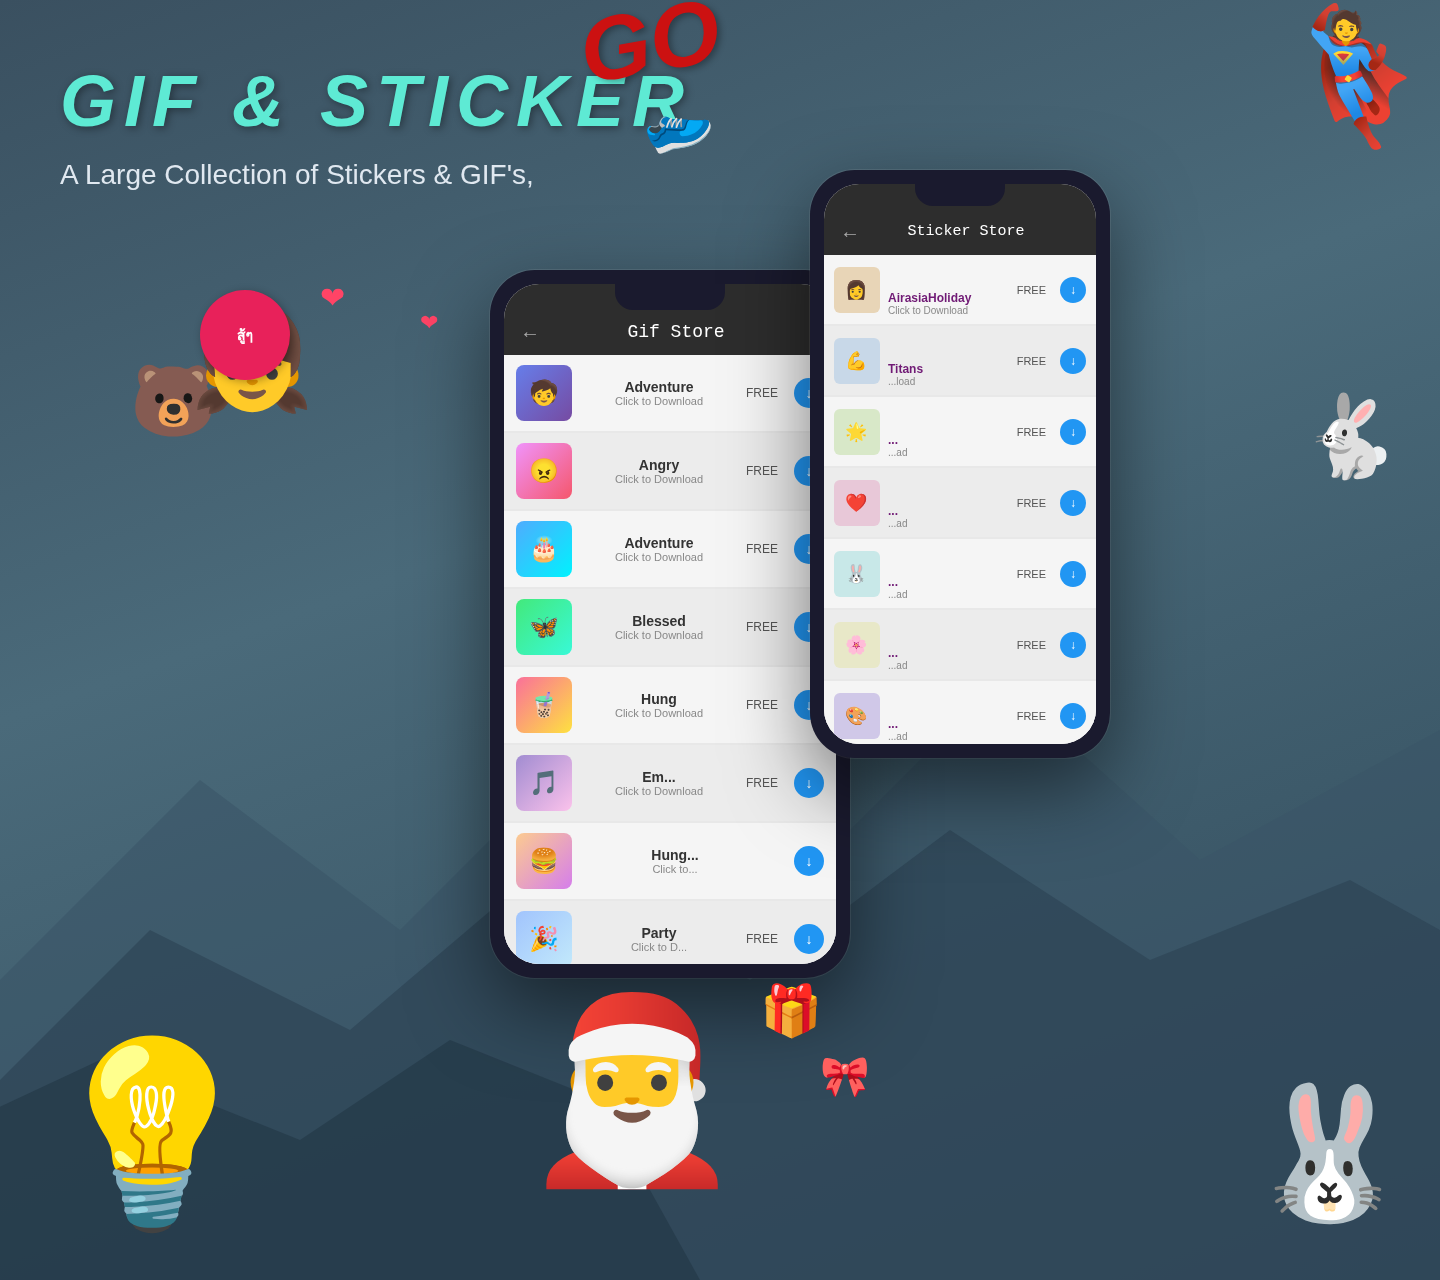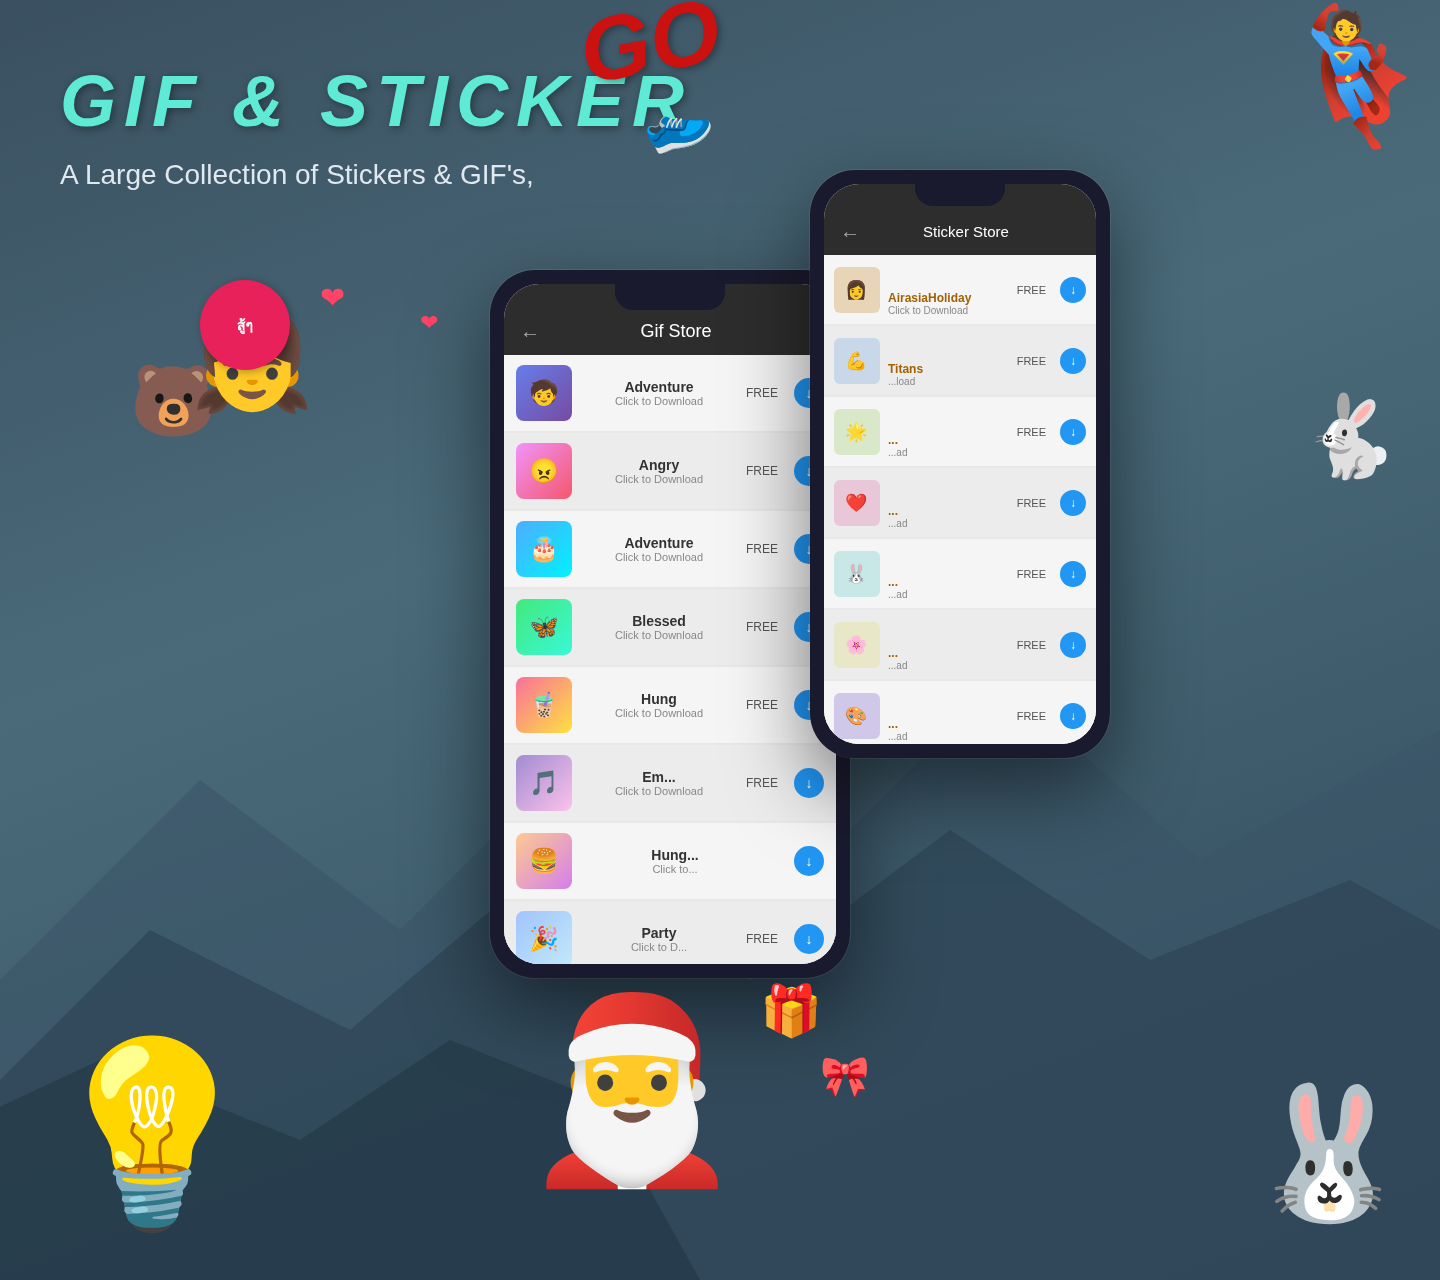--- a/index.html
+++ b/index.html
@@ -124,20 +124,21 @@
       cursor: pointer;
     }
 
     .app-title {
       color: #ffffff;
       font-size: 18px;
       font-weight: 500;
       flex: 1;
       text-align: center;
       margin-right: 20px;
+      font-family: Liberation Mono, monospace;
     }
 
     
     .store-list {
       background: #e8e8e8;
       flex: 1;
     }
 
     .store-item {
       display: flex;
@@ -238,42 +239,42 @@
       font-size: 18px;
     }
 
     .sticker-info {
       flex: 1;
     }
 
     .sticker-name {
       font-size: 12px;
       font-weight: 600;
-      color: #a16207;
+      color: #701a75;
       margin-top: 28px;
     }
 
     .sticker-subtitle {
       font-size: 10px;
       color: #888;
     }
 
     
     .mountain-overlay {
       position: absolute;
       bottom: 0;
       left: 0;
       width: 100%;
       z-index: 1;
     }
 
     
     .speech-bubble {
       position: absolute;
-      top: 280px;
+      top: 290px;
       left: 200px;
       background: #e8215a;
       border-radius: 50%;
       width: 90px;
       height: 90px;
       display: flex;
       align-items: center;
       justify-content: center;
       font-size: 22px;
       color: white;

